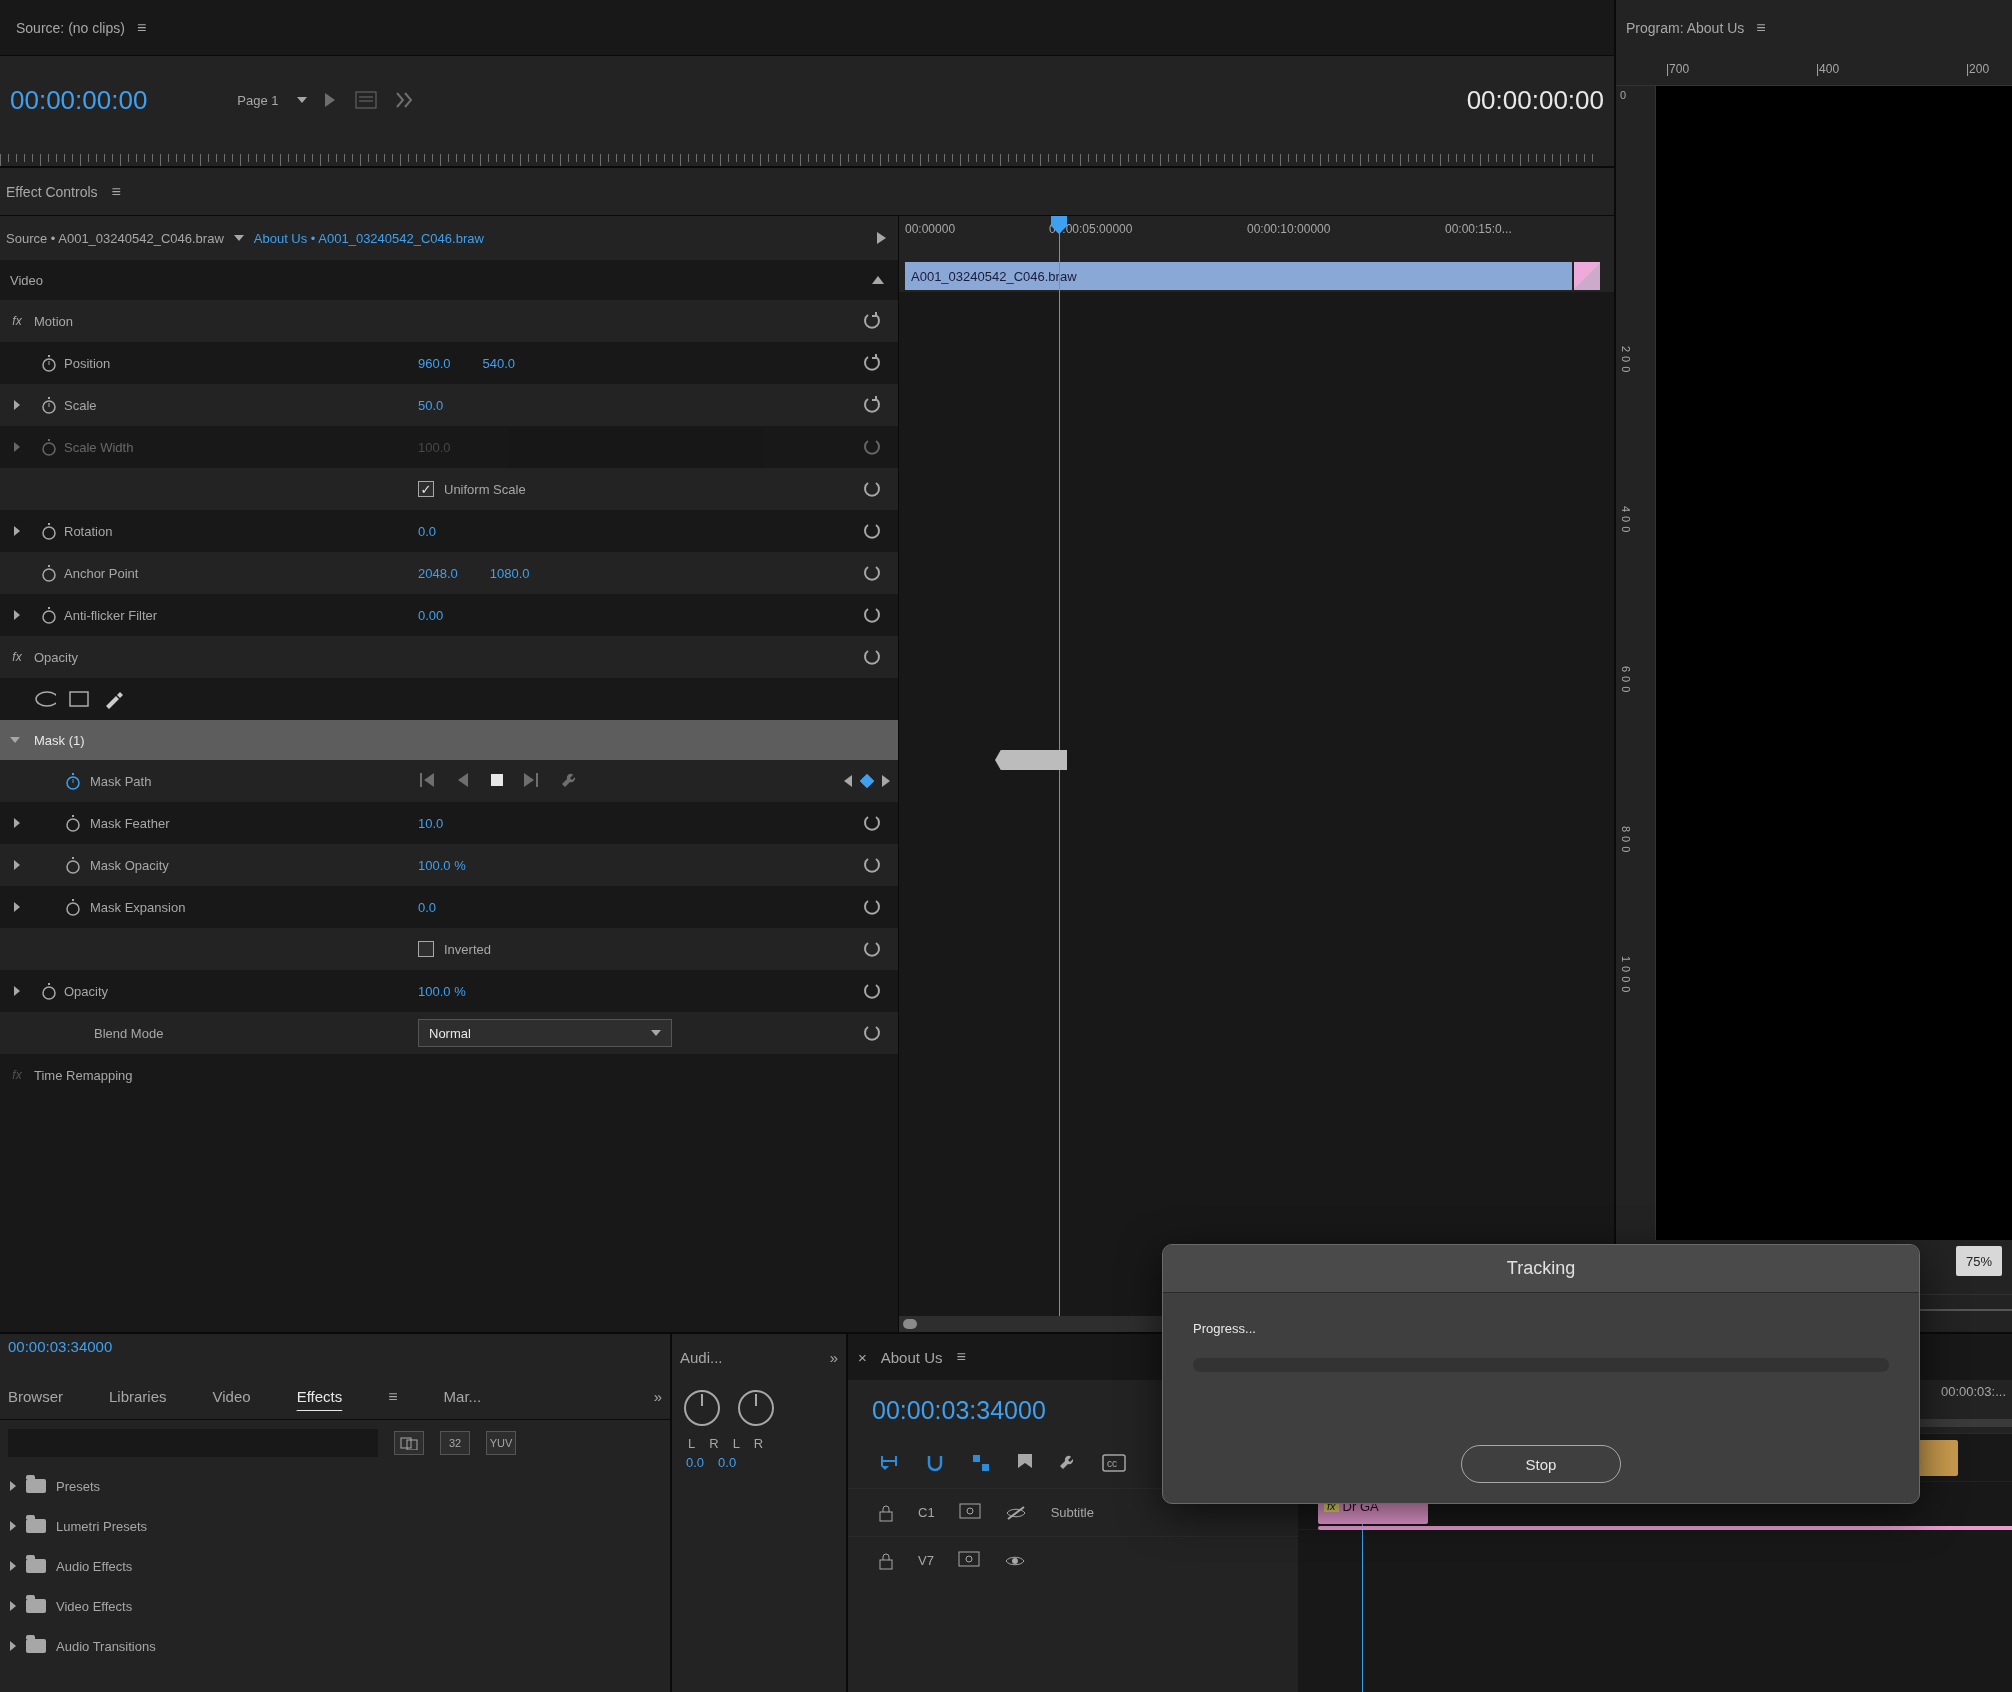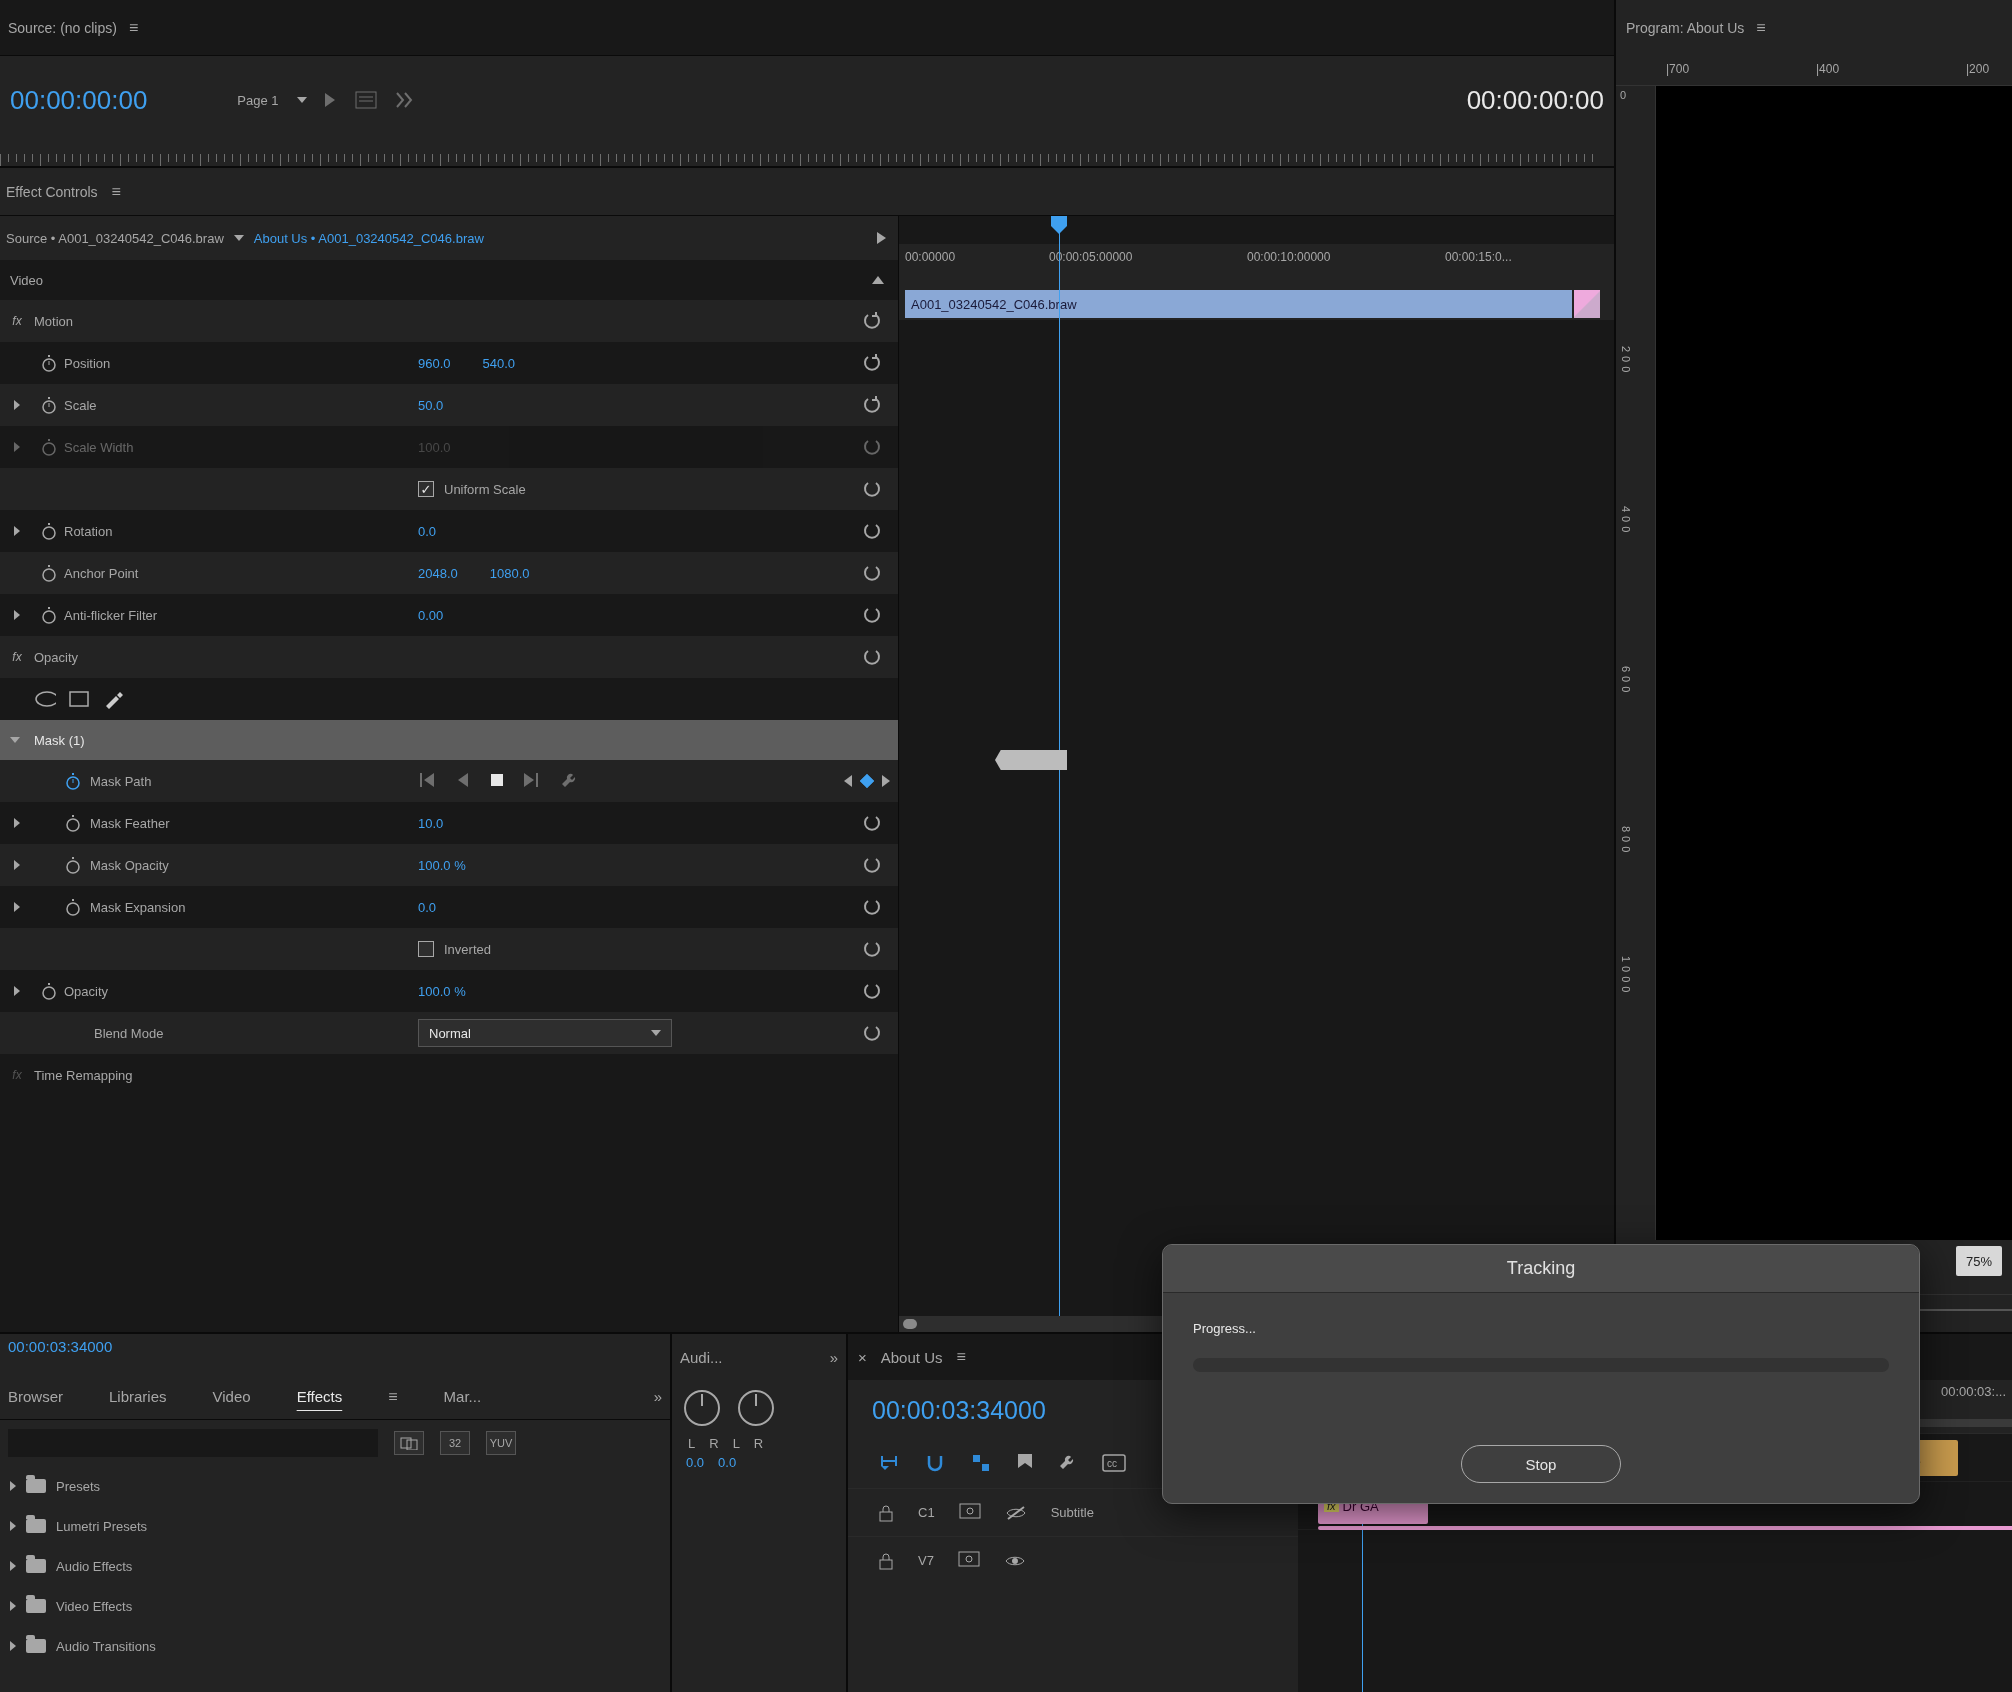--- a/index.html
+++ b/index.html
@@ -37,21 +37,21 @@
   .tri-up { width:0;height:0;border-left:6px solid transparent;border-right:6px solid transparent;border-bottom:8px solid var(--text-1); display:inline-block;}
   
   
   #app { width:100%; height:100%; display:flex; flex-direction:column; }
   #top-row { display:flex; height:1332px; }
   #left-stack { width:1614px; display:flex; flex-direction:column; }
   #right-program { flex:1; border-left:2px solid #0a0a0a; background:var(--bg-1); display:flex; flex-direction:column; }
   #bottom-row { flex:1; display:flex; border-top:2px solid #0a0a0a; }
   
   
-  #source-header { height:56px; background:var(--bg-0); display:flex; align-items:center; padding:0 8px; gap:12px; font-size:14px; border-bottom:1px solid #0a0a0a;}
+  #source-header { height:56px; background:var(--bg-0); display:flex; align-items:center; padding:0 16px; gap:12px; font-size:14px; border-bottom:1px solid #0a0a0a;}
   #source-header .title { color:var(--text-1); }
   
   
   #source-ctrls { height:88px; background:var(--bg-1); display:flex; align-items:center; position:relative; padding:0 10px; }
   #source-ctrls .tc-left { font-size:26px; font-weight:400; }
   #source-ctrls .page { margin-left:90px; color:var(--text-1); display:flex; align-items:center; gap:18px; }
   #source-ctrls .tc-right { margin-left:auto; font-size:26px; color:var(--text-0); font-variant-numeric:tabular-nums;}
   #source-ctrls .icons-right { display:flex; gap:18px; margin-left:20px; margin-right:18px; color:var(--text-dim); }
   .play-small { width:0;height:0;border-top:7px solid transparent;border-bottom:7px solid transparent;border-left:10px solid var(--text-dim); }
   
@@ -98,21 +98,21 @@
   
   .checkbox { width:16px; height:16px; border:1px solid var(--text-1); background:var(--bg-2); display:inline-flex; align-items:center; justify-content:center; }
   .checkbox.checked::after { content:"✓"; font-size:13px; color:var(--text-0); }
   
   .mask-header { background:#5d5d5d; height:40px; display:flex; align-items:center; padding-left:38px; color:var(--text-0); }
   
   .select { background:var(--bg-2); border:1px solid #555; height:28px; display:flex; align-items:center; padding:0 10px; gap:180px; color:var(--text-0); position:absolute; left:418px;}
   .select .caret { width:0;height:0;border-left:5px solid transparent;border-right:5px solid transparent;border-top:6px solid var(--text-1);}
   
   
-  #kf-ruler { height:44px; background:var(--bg-1); position:relative; font-size:12px; color:var(--text-1);margin-top:28px;}
+  #kf-ruler { height:44px; background:var(--bg-1); position:relative; font-size:12px; color:var(--text-1);}
   #kf-ruler .tlabel { position:absolute; top:6px; font-variant-numeric:tabular-nums;}
   #kf-clipbar { height:32px; background:var(--bg-1); position:relative; }
   #kf-clipbar .clip { position:absolute; left:6px; right:42px; top:2px; height:28px; background:var(--clip-blue); color:#1a1a3a; font-size:13px; display:flex; align-items:center; padding-left:6px;}
   #kf-clipbar .tail { position:absolute; right:14px; top:2px; width:26px; height:28px; background:linear-gradient(135deg,#ead 0 48%, #cac 52% 100%);}
   #kf-playhead { position:absolute; top:0; bottom:0; left:160px; width:1px; background:var(--accent-bright);}
   #kf-playhead::before { content:""; position:absolute; top:0; left:-8px; width:16px; height:18px; background:var(--accent-bright); clip-path:polygon(0 0,100% 0,100% 55%,50% 100%,0 55%);}
   #kf-keymark { position:absolute; top:534px; left:96px; width:72px; height:20px; background:#bcbcbc; clip-path:polygon(8% 0,100% 0,100% 100%,8% 100%,0 50%);}
   #kf-scroll { position:absolute; bottom:0; left:0; right:0; height:16px; background:var(--bg-2);}
   #kf-scroll::after{ content:""; position:absolute; left:4px; top:3px; width:14px; height:10px; background:#8a8a8a; border-radius:5px;}
   

